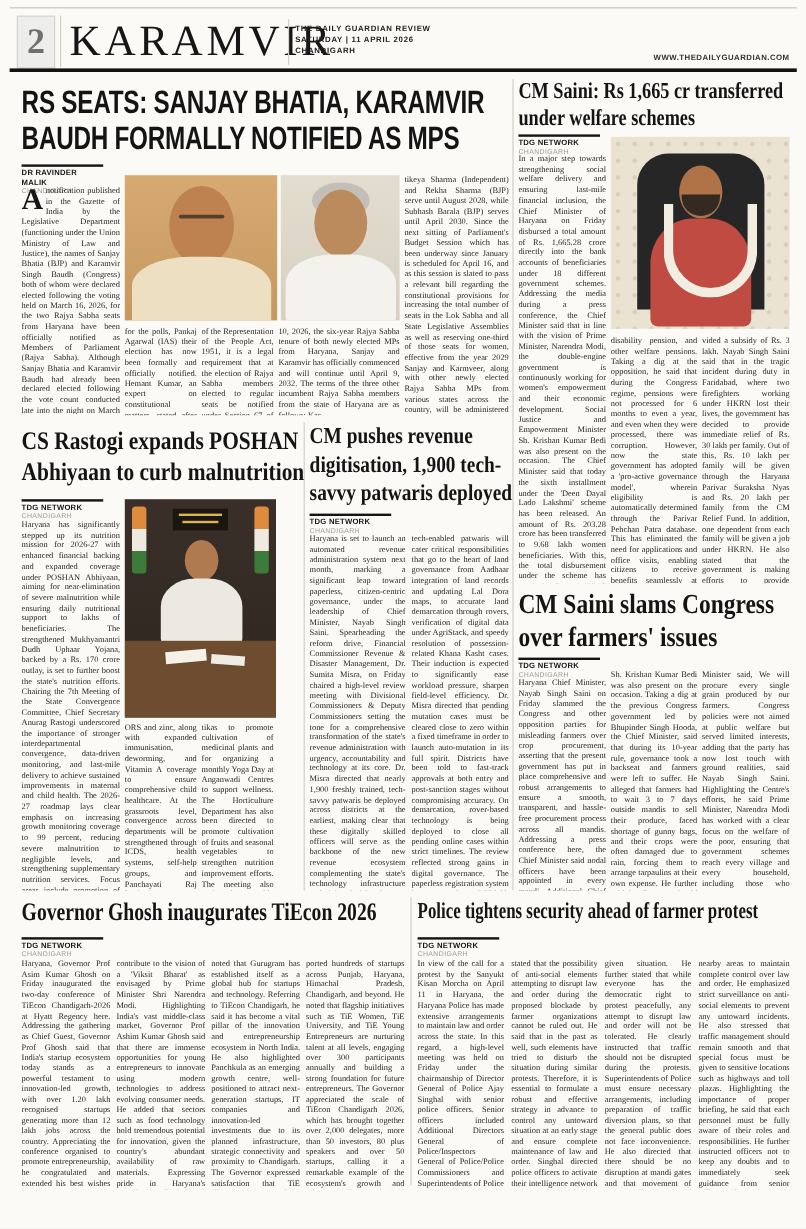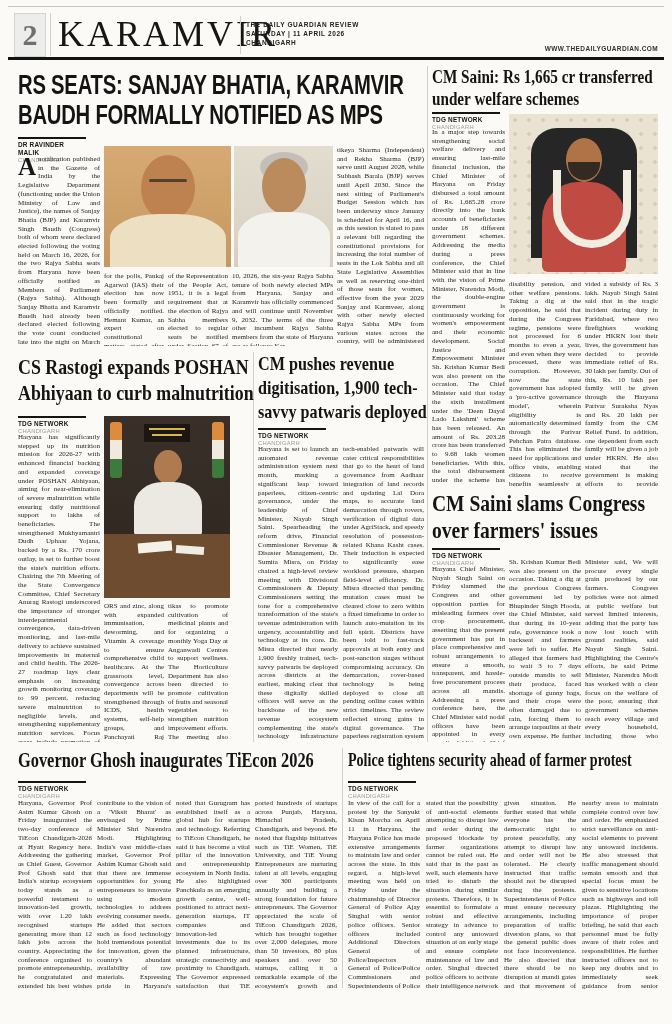--- a/index.html
+++ b/index.html
@@ -72,21 +72,21 @@
     <div class="ph torso" style="left:4px;top:66px;width:92px;height:58px;background:#f4f2ec;"></div>
   </div>
 
   <div class="col" style="left:104px;top:272px;width:60px;height:74px;">
     <span>for the polls, Pankaj Agarwal (IAS) their election has now been formally and officially notified. Hemant Kumar, an expert on constitutional matters, stated after obtaining official information regarding this development that in accordance with Section 155(1)</span>
   </div>
   <div class="col" style="left:168px;top:272px;width:60px;height:74px;">
     <span>of the Representation of the People Act, 1951, it is a legal requirement that at the election of Rajya Sabha members elected to regular seats be notified under Section 67 of the same Act and that their names also be notified under Section 71. Consequently, effective from April</span>
   </div>
   <div class="col" style="left:232px;top:272px;width:101px;height:74px;">
-    <span>10, 2026, the six-year Rajya Sabha tenure of both newly elected MPs from Haryana, Sanjay and Karamvir has officially commenced and will continue until November 9, 2032. The terms of the three other incumbent Rajya Sabha members from the state of Haryana are as follows: Kar-</span>
+    <span>10, 2026, the six-year Rajya Sabha tenure of both newly elected MPs from Haryana, Sanjay and Karamvir has officially commenced and will continue until April 9, 2032. The terms of the three other incumbent Rajya Sabha members from the state of Haryana are as follows: Kar-</span>
   </div>
   <div class="col" style="left:337px;top:146px;width:87px;height:200px;">
     <span>tikeya Sharma (Independent) and Rekha Sharma (BJP) serve until August 2028, while Subhash Barala (BJP) serves until April 2030. Since the next sitting of Parliament's Budget Session which has been underway since January is scheduled for April 16, and as this session is slated to pass a relevant bill regarding the constitutional provisions for increasing the total number of seats in the Lok Sabha and all State Legislative Assemblies as well as reserving one-third of those seats for women, effective from the year 2029 Sanjay and Karmveer, along with other newly elected Rajya Sabha MPs from various states across the country, will be administered oaths of office during this same period by the Vice President of India and Chairman of the Rajya Sabha, CP Radhakrishnan.</span>
   </div>
 
   <div class="headline hl-serif" style="left:432px;top:66px;font-size:19px;line-height:22px;width:300px;transform:scaleX(.8);">CM Saini: Rs 1,665 cr transferred
 under welfare schemes</div>
   <div class="byline" style="left:432px;top:112px;">
     <span class="n">TDG NETWORK</span>
     <span class="c">CHANDIGARH</span>

